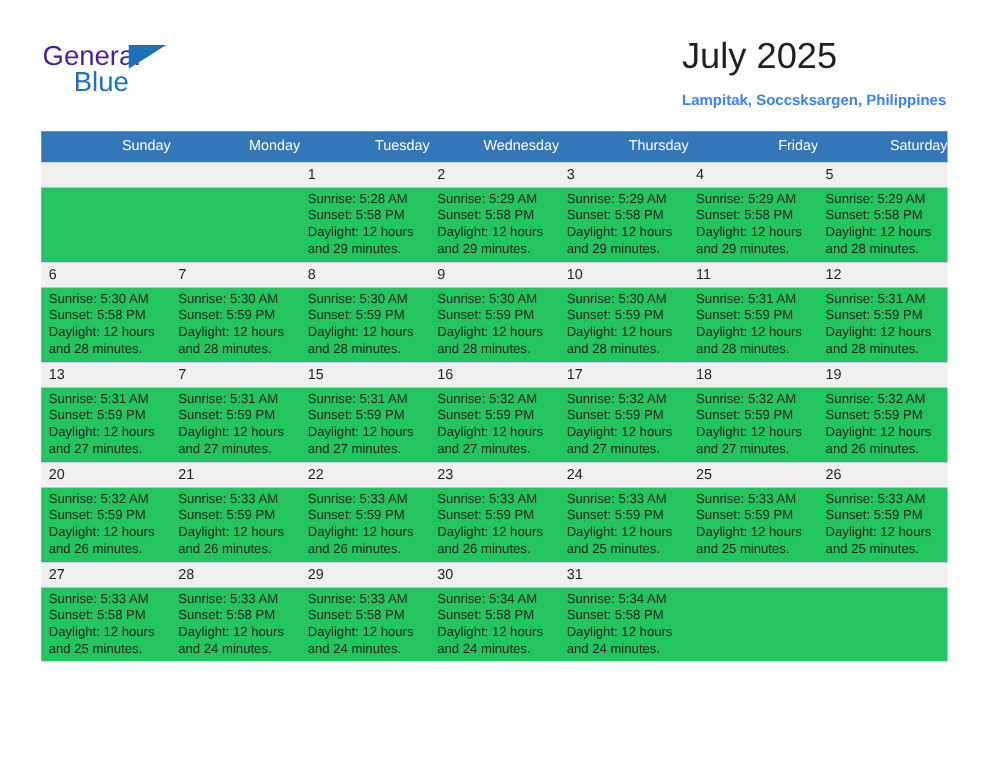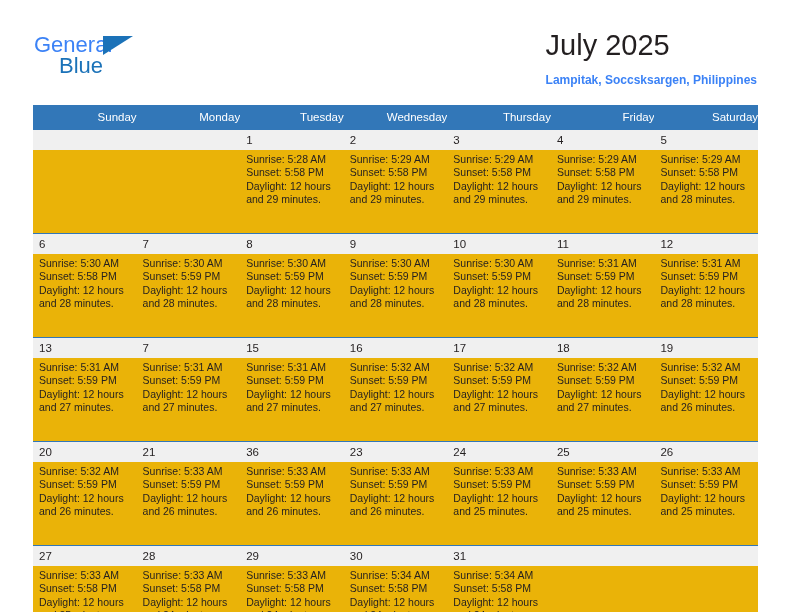--- a/index.html
+++ b/index.html
@@ -37,21 +37,21 @@
     top: 6px;
     width: 160px;
     height: 52px;
   }
   .logo-general {
     position: absolute;
     left: 0;
     top: 0;
     font-size: 22px;
     letter-spacing: 0px;
-    color: #3b82f6;
+    color: #4c1d95;
     font-family: "Liberation Sans", sans-serif;
     line-height: 22px;
   }
   .logo-triangle {
     position: absolute;
     left: 69px;
     top: 2px;
     width: 0;
     height: 0;
     border-left: 30px solid #1b72b8;
@@ -141,22 +141,22 @@
     box-sizing: border-box;
     color: #231f20;
   }
   .num-cell.empty {
     color: transparent;
   }
 
   .week-body {
     display: flex;
     width: 100%;
-    background: #eab308;
-    height: 83px;
+    background: #22c55e;
+    height: 59px;
   }
   .day-cell {
     flex: 1 1 0;
     min-width: 0;
     padding: 3px 4px 0 6px;
     box-sizing: border-box;
   }
   .day-line {
     font-size: 10.5px;
     line-height: 13.4px;
@@ -361,21 +361,21 @@
           <div class="day-line">Daylight: 12 hours</div>
           <div class="day-line">and 26 minutes.</div>
         </div>
       </div>
     </div>
 
     <div class="week">
       <div class="week-numbers">
         <div class="num-cell">20</div>
         <div class="num-cell">21</div>
-        <div class="num-cell">36</div>
+        <div class="num-cell">22</div>
         <div class="num-cell">23</div>
         <div class="num-cell">24</div>
         <div class="num-cell">25</div>
         <div class="num-cell">26</div>
       </div>
       <div class="week-body">
         <div class="day-cell">
           <div class="day-line">Sunrise: 5:32 AM</div>
           <div class="day-line">Sunset: 5:59 PM</div>
           <div class="day-line">Daylight: 12 hours</div>

